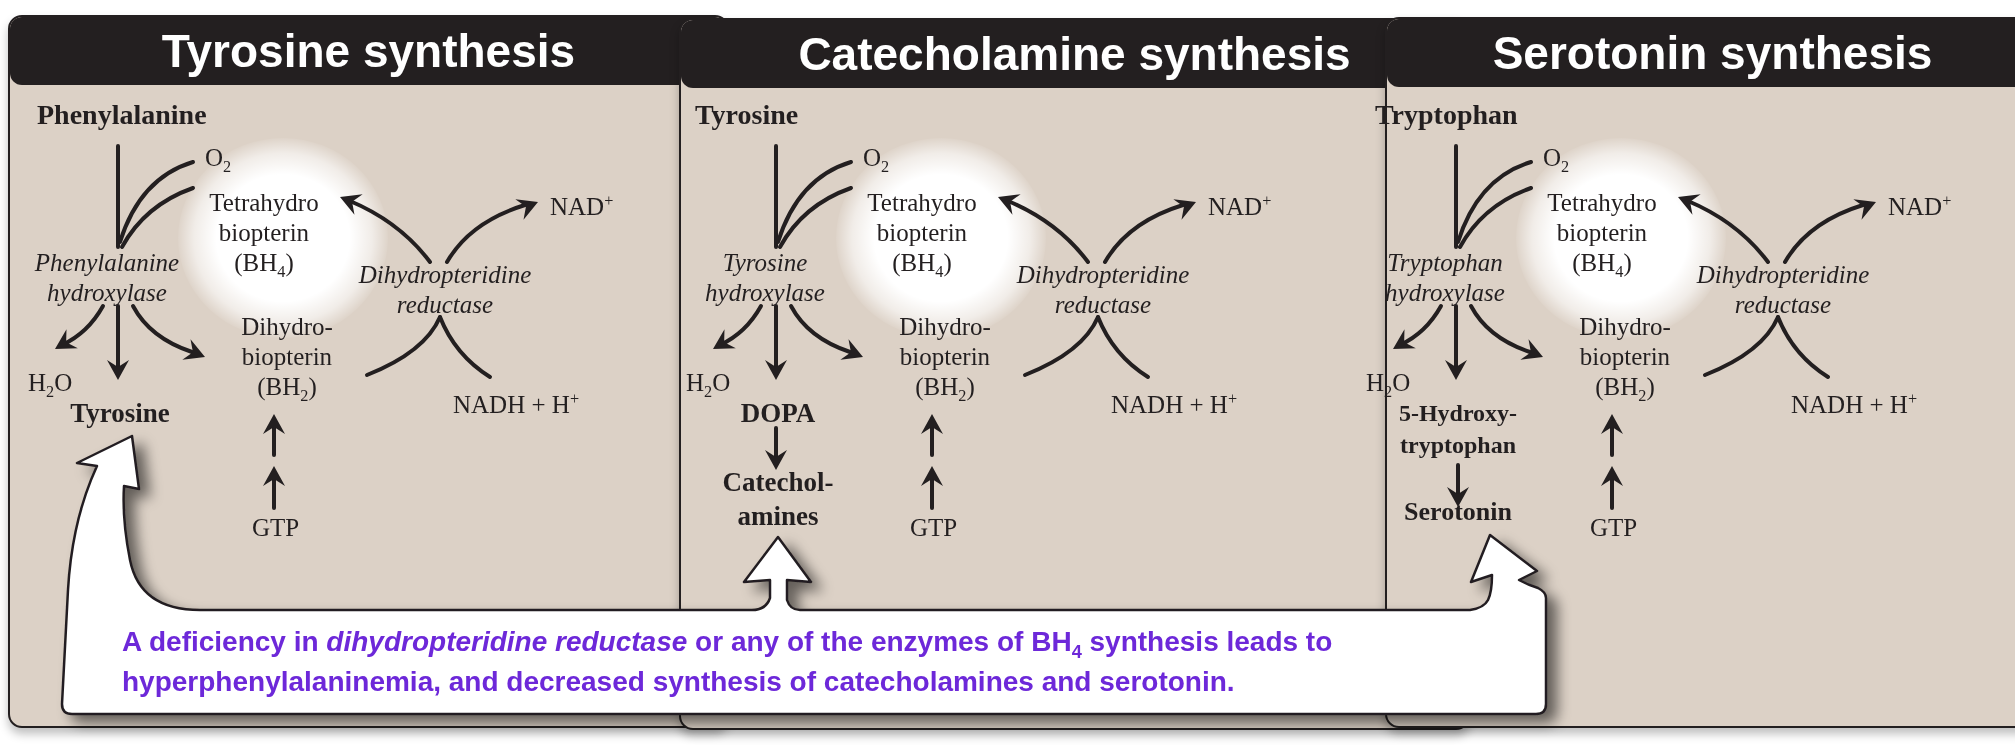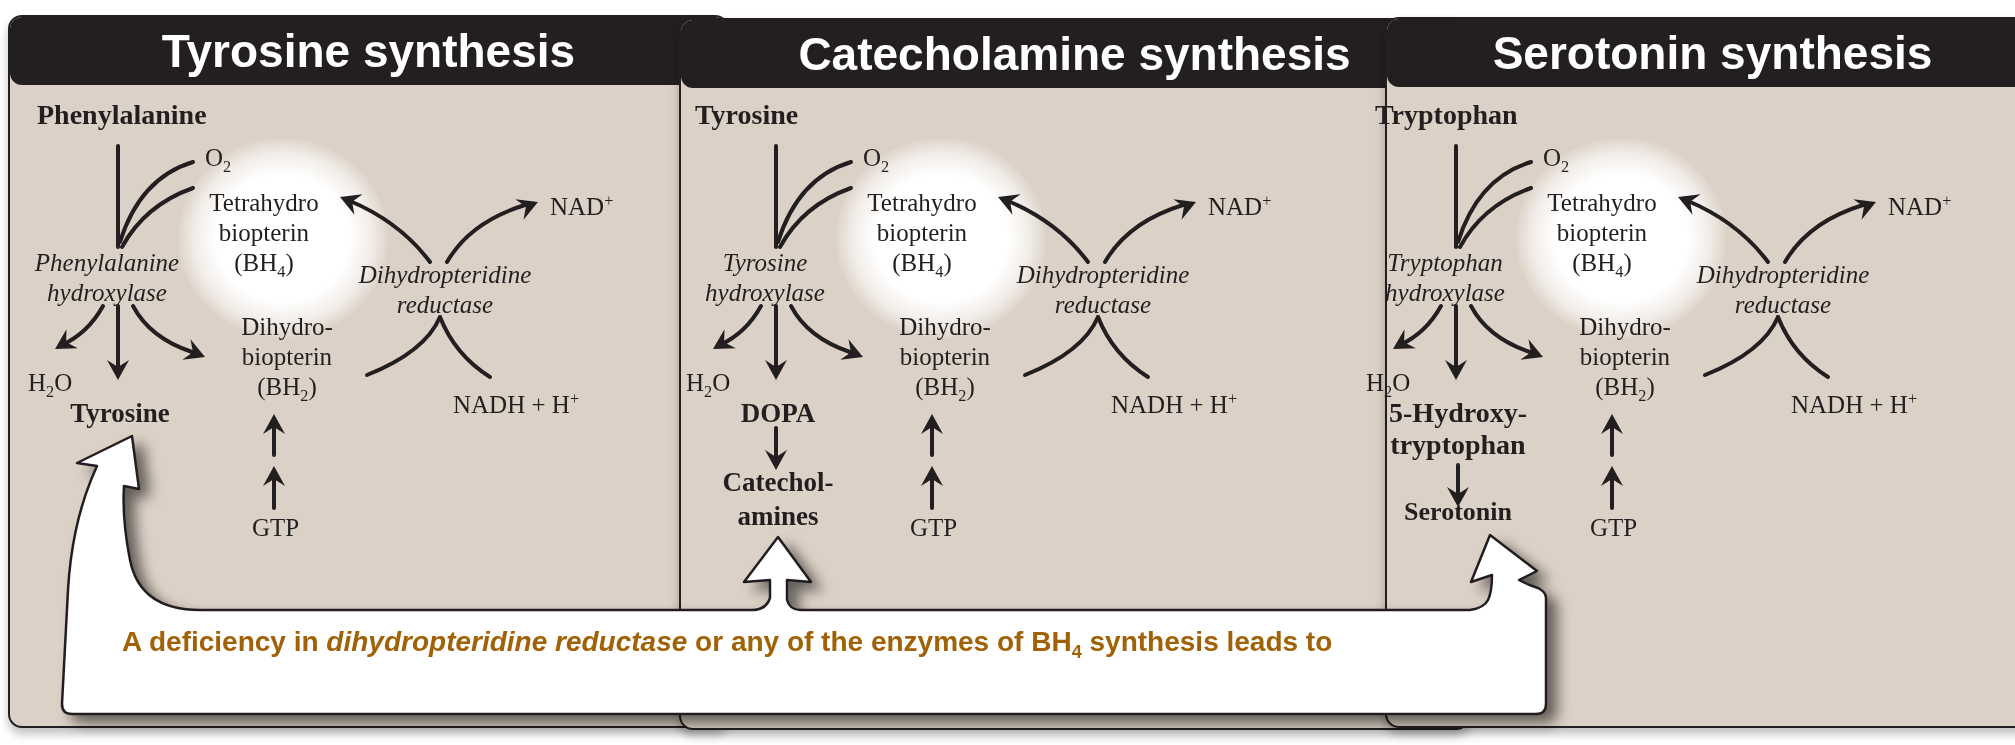--- a/index.html
+++ b/index.html
@@ -13,21 +13,21 @@
            text-align: center; line-height: 68px; border-radius: 11px 11px 12px 12px; }
   .t { position: absolute; white-space: nowrap; font-size: 25px; line-height: 30px; font-family: Liberation Serif, serif; }
   .b { font-weight: bold; }
   .i { font-style: italic; }
   .c { text-align: center; }
   .glow { position: absolute; width: 210px; height: 200px; border-radius: 50%;
           background: radial-gradient(ellipse at center, #ffffff 0%, #ffffff 45%, rgba(255,255,255,0.6) 60%, rgba(220,209,198,0) 72%); }
   svg.diag { position: absolute; left: 0; top: 0; overflow: visible; }
   .overlay { position: absolute; left: 0; top: 0; width: 2015px; height: 745px; pointer-events: none; }
   .callout-text { position: absolute; left: 122px; top: 622px; font-weight: bold;
-          font-size: 28px; line-height: 40px; white-space: nowrap; color: #a16207; }
+          font-size: 28px; line-height: 40px; white-space: nowrap; color: #6d28d9; }
   sub, sup { font-size: 0.65em; line-height: 0; }
 </style>
 </head>
 <body>
 
 <div class="panel" style="left:8px; top:15px; width:721px; height:713px;">
   <div class="panel-title">Tyrosine synthesis</div>
 </div>
 
 <div class="panel" style="left:679px; top:18px; width:791px; height:712px;">
@@ -199,21 +199,21 @@
     </div>
     <div class="t i" style="left: 1678px; top: 260px;">
       <div class="c" style="width:210px">
         <div>Dihydropteridine</div>
         <div>reductase</div>
       </div>
     </div>
     <div class="t " style="left: 1888px; top: 192px;"><span>NAD</span><sup>+</sup></div>
     <div class="t " style="left: 1791px; top: 390px;"><span>NADH + H</span><sup>+</sup></div>
     <div class="t " style="left: 1590px; top: 513px;"><span>GTP</span></div>
-    <div class="t b" style="left: 1383px; top: 397px; font-size: 28px; line-height: 32px;">
+    <div class="t b" style="left: 1383px; top: 397px; font-size: 24px; line-height: 32px;">
       <div class="c" style="width:150px">
         <div>5-Hydroxy-</div>
         <div>tryptophan</div>
       </div>
     </div>
     <div class="t b" style="left: 1383px; top: 495px; font-size: 26px; line-height: 34px;">
       <div class="c" style="width:150px">
         <div>Serotonin</div>
       </div>
     </div>
@@ -266,13 +266,14 @@
            L 1492 575 Q 1492 592 1488 600 Q 1484 608 1470 610
            L 800 610 Q 790 610 787 600 L 787 580
            L 811 582 L 778 537 L 744 582 L 770 580 L 770 598
            Q 766 610 752 610
            L 200 610 Q 140 610 130 560 Q 122 520 124 486
            L 139 489 L 132 436 L 77 463 L 97 466
            Q 72 520 68 590 L 62 704 Q 62 714 72 714 Z"></path>
 </svg>
 <div class="callout-text">
   <div><span>A deficiency in </span><span class="i">dihydropteridine reductase</span><span> or any of the enzymes of BH</span><sub>4</sub><span> synthesis leads to</span></div>
+  <div>hyperphenylalaninemia, and decreased synthesis of catecholamines and serotonin.</div>
 </div>
 
 </body></html>

